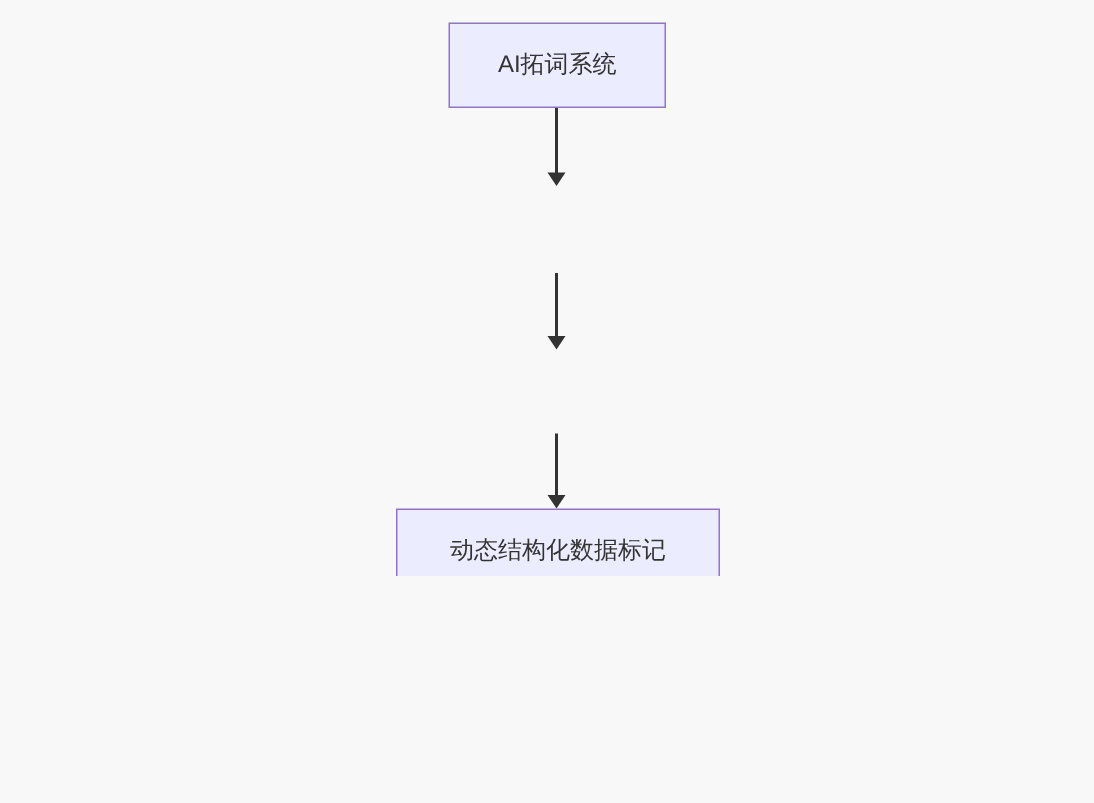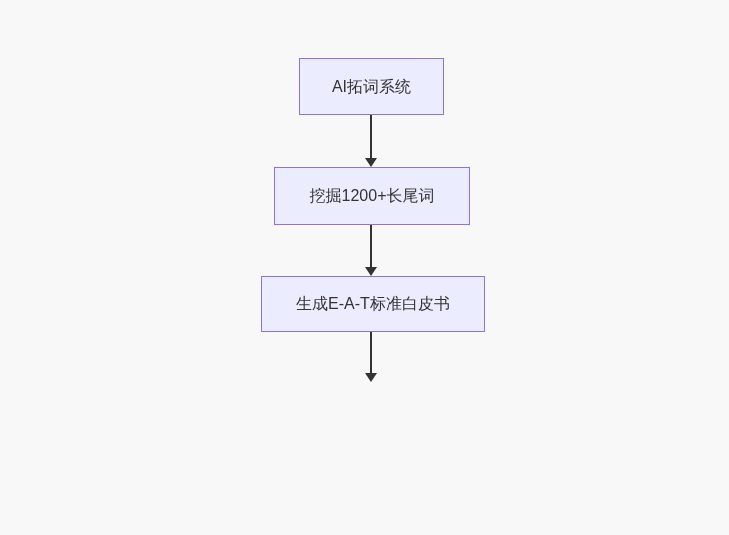--- a/index.html
+++ b/index.html
@@ -9,21 +9,20 @@
   body {
     font-family: "Liberation Sans", "DejaVu Sans", sans-serif;
     background: var(--background, #f8f8f8);
   }
   .canvas {
     position: relative;
     width: 729px;
     height: 384px;
     background: var(--background, #f8f8f8);
     overflow: hidden;
-    margin-top: 43px;
   }
   .node {
     position: absolute;
     box-sizing: border-box;
     background: var(--node-fill, #ececff);
     border: 1px solid var(--node-border, #9370db);
     display: flex;
     align-items: center;
     justify-content: center;
   }
@@ -68,32 +67,29 @@
 
 <div class="canvas">
 
   <div class="node node-0">
     <span class="node-label">AI拓词系统</span>
   </div>
 
   <div class="edge-line edge-line-0"></div>
   <div class="edge-head edge-head-0"></div>
 
-  <div class="node node-1">
-    <span class="node-label">挖掘1200+长尾词</span>
-  </div>
 
   <div class="edge-line edge-line-1"></div>
   <div class="edge-head edge-head-1"></div>
 
-  <div class="node node-2">
-    <span class="node-label">生成E-A-T标准白皮书</span>
-  </div>
 
   <div class="edge-line edge-line-2"></div>
   <div class="edge-head edge-head-2"></div>
 
+  <div class="node node-3">
+    <span class="node-label">动态结构化数据标记</span>
+  </div>
 
   <div class="edge-line edge-line-3"></div>
   <div class="edge-head edge-head-3"></div>
 
 
 </div>
 
 </body></html>

